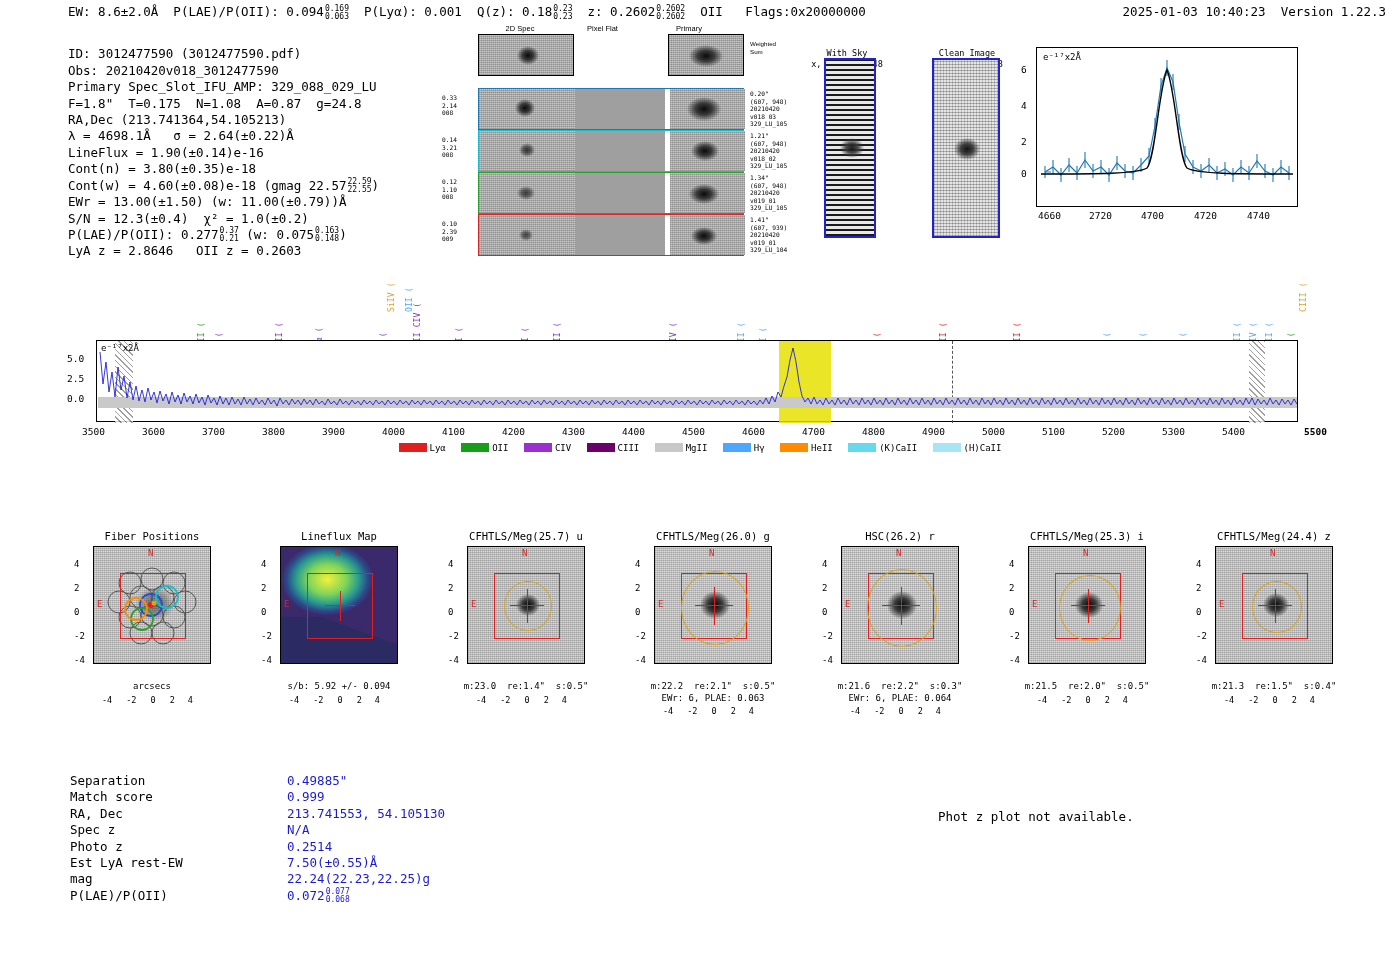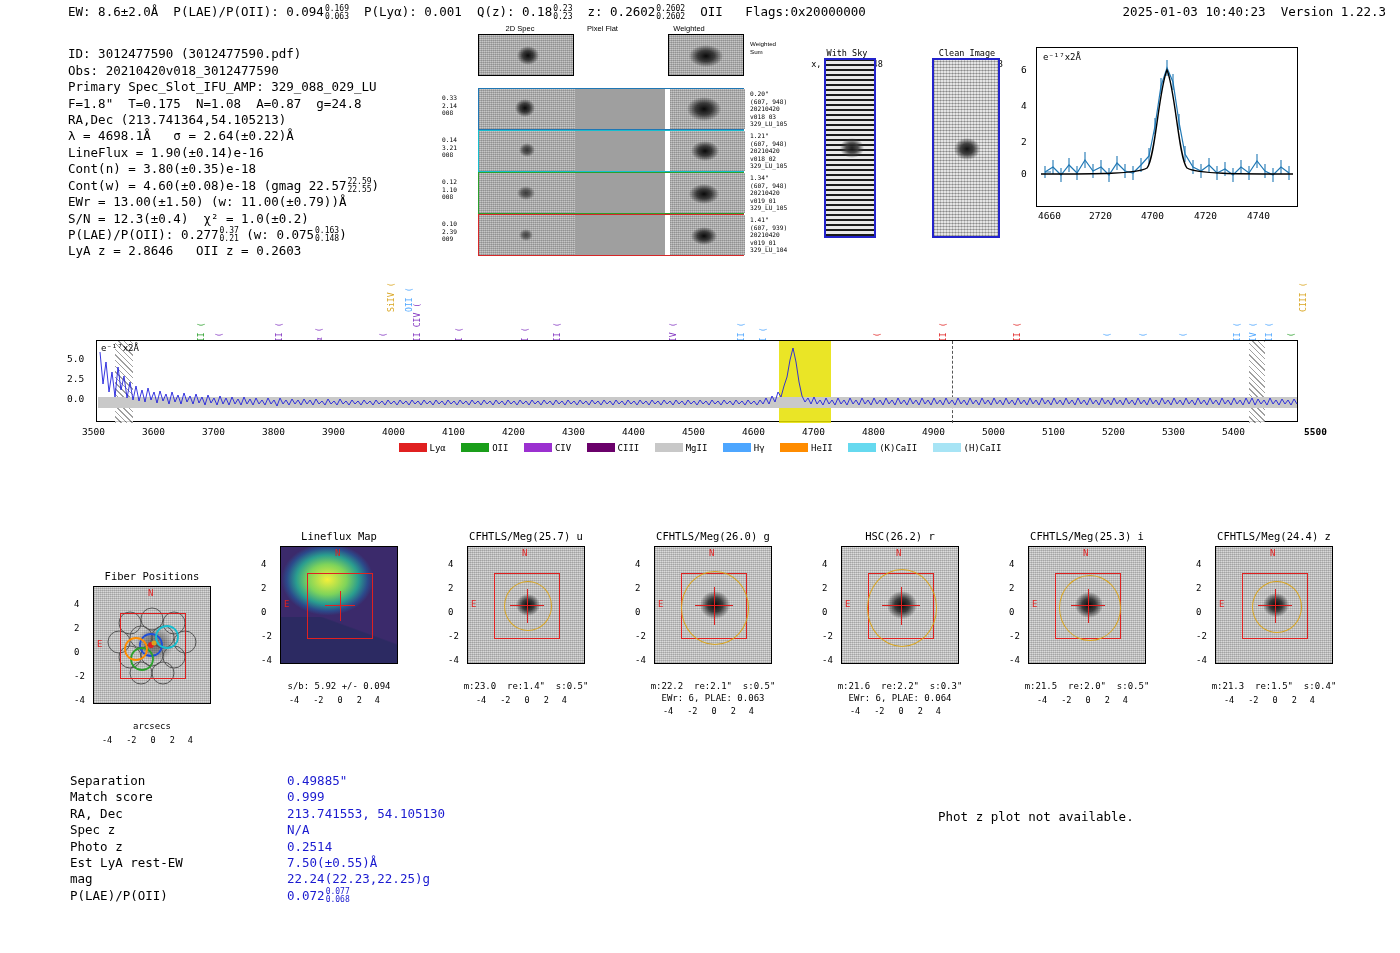--- a/index.html
+++ b/index.html
@@ -129,21 +129,21 @@
 <span>S/N = 12.3(±0.4)  χ² = 1.0(±0.2)</span>
 <span>P(LAE)/P(OII): 0.277</span><span class="fracbox"><span>0.37</span><span>0.21</span></span> <span>(w: 0.075</span><span class="fracbox"><span>0.163</span><span>0.148</span></span><span>)</span>
 <span>LyA z = 2.8646   OII z = 0.2603</span>
   </div>
 
   <div id="spec2d" class="abs">
 
     <div class="sp-label" style="left:465px;"></div>
     <div class="sp-label sans" style="left:8px; top:-8px; width:80px;">2D Spec</div>
     <div class="sp-label sans" style="left:88px; top:-8px; width:85px;">Pixel Flat</div>
-    <div class="sp-label sans" style="left:172px; top:-8px; width:90px;">Weighted</div>
+    <div class="sp-label sans" style="left:172px; top:-8px; width:90px;">Primary</div>
     <div class="tinytxt sans" style="left:278px; top:8px;">Weighted
 Sum</div>
 
     <div class="sp-frame" style="left:6px; top:2px; width:96px; height:42px;">
       <div class="noise" style="width:100%;height:100%;"></div>
       <div class="blob" style="left:38px; top:11px; width:22px; height:19px;"></div>
     </div>
     <div class="sp-frame" style="left:196px; top:2px; width:76px; height:42px;">
       <div class="noise" style="width:100%;height:100%;"></div>
       <div class="blob" style="left:20px; top:10px; width:34px; height:22px;"></div>
@@ -368,21 +368,21 @@
     <span class="lg"><span class="sw" style="background:#9b30d0;"></span><span>CIV</span></span>
     <span class="lg"><span class="sw" style="background:#6a006a;"></span><span>CIII</span></span>
     <span class="lg"><span class="sw" style="background:#c8c8c8;"></span><span>MgII</span></span>
     <span class="lg"><span class="sw" style="background:#4da6ff;"></span><span>Hγ</span></span>
     <span class="lg"><span class="sw" style="background:#ff8c00;"></span><span>HeII</span></span>
     <span class="lg"><span class="sw" style="background:#66d9ef;"></span><span>(K)CaII</span></span>
     <span class="lg"><span class="sw" style="background:#a7e4f5;"></span><span>(H)CaII</span></span>
   </div>
 
 
-  <div class="cutout" style="left:58px;margin-top:40px;">
+  <div class="cutout" style="left:58px;">
     <div class="cut-title">Fiber Positions</div>
     <div class="cut-img">
       <div class="noise" style="width:100%;height:100%;background-color:#d0d0d0;"></div>
       <div class="blob" style="left:42px; top:40px; width:38px; height:34px; opacity:.45;"></div>
       <svg width="118" height="118" style="position:absolute;left:0;top:0;">
         <g fill="none" stroke="#555" stroke-width="1">
           <circle cx="36" cy="36" r="11"></circle>
             <circle cx="58" cy="32" r="11"></circle>
             <circle cx="80" cy="36" r="11"></circle>
           <circle cx="25" cy="55" r="11"></circle>

